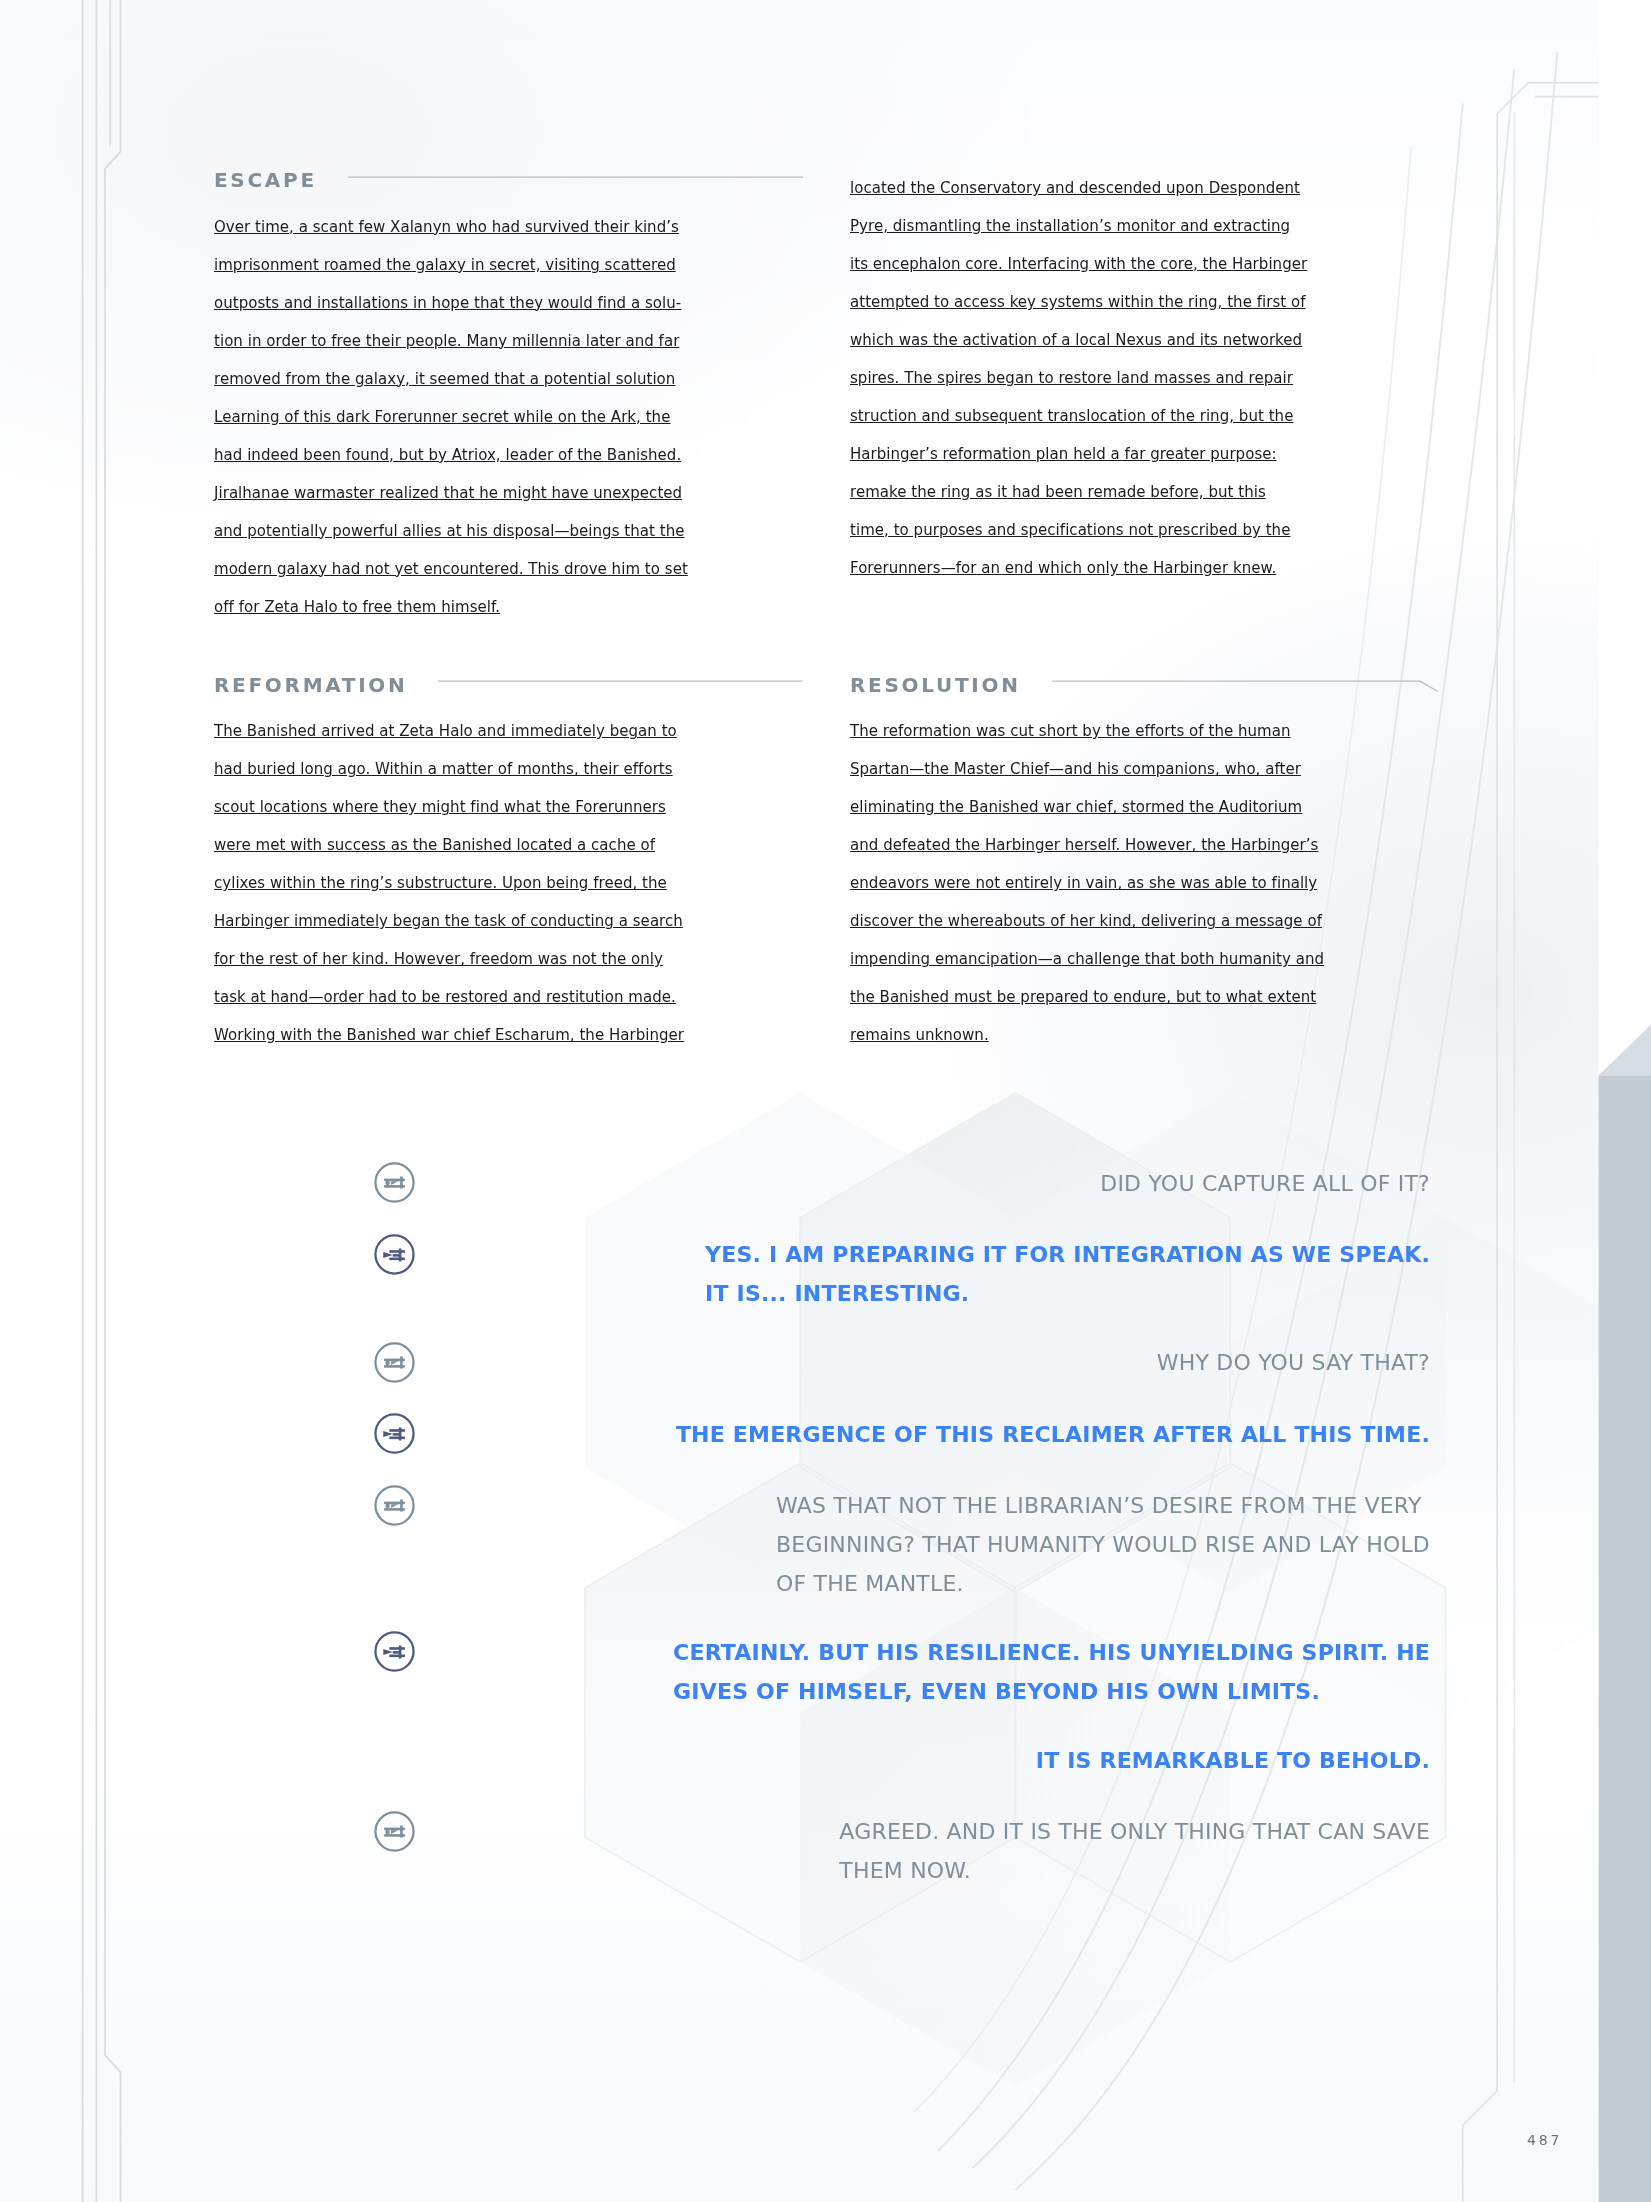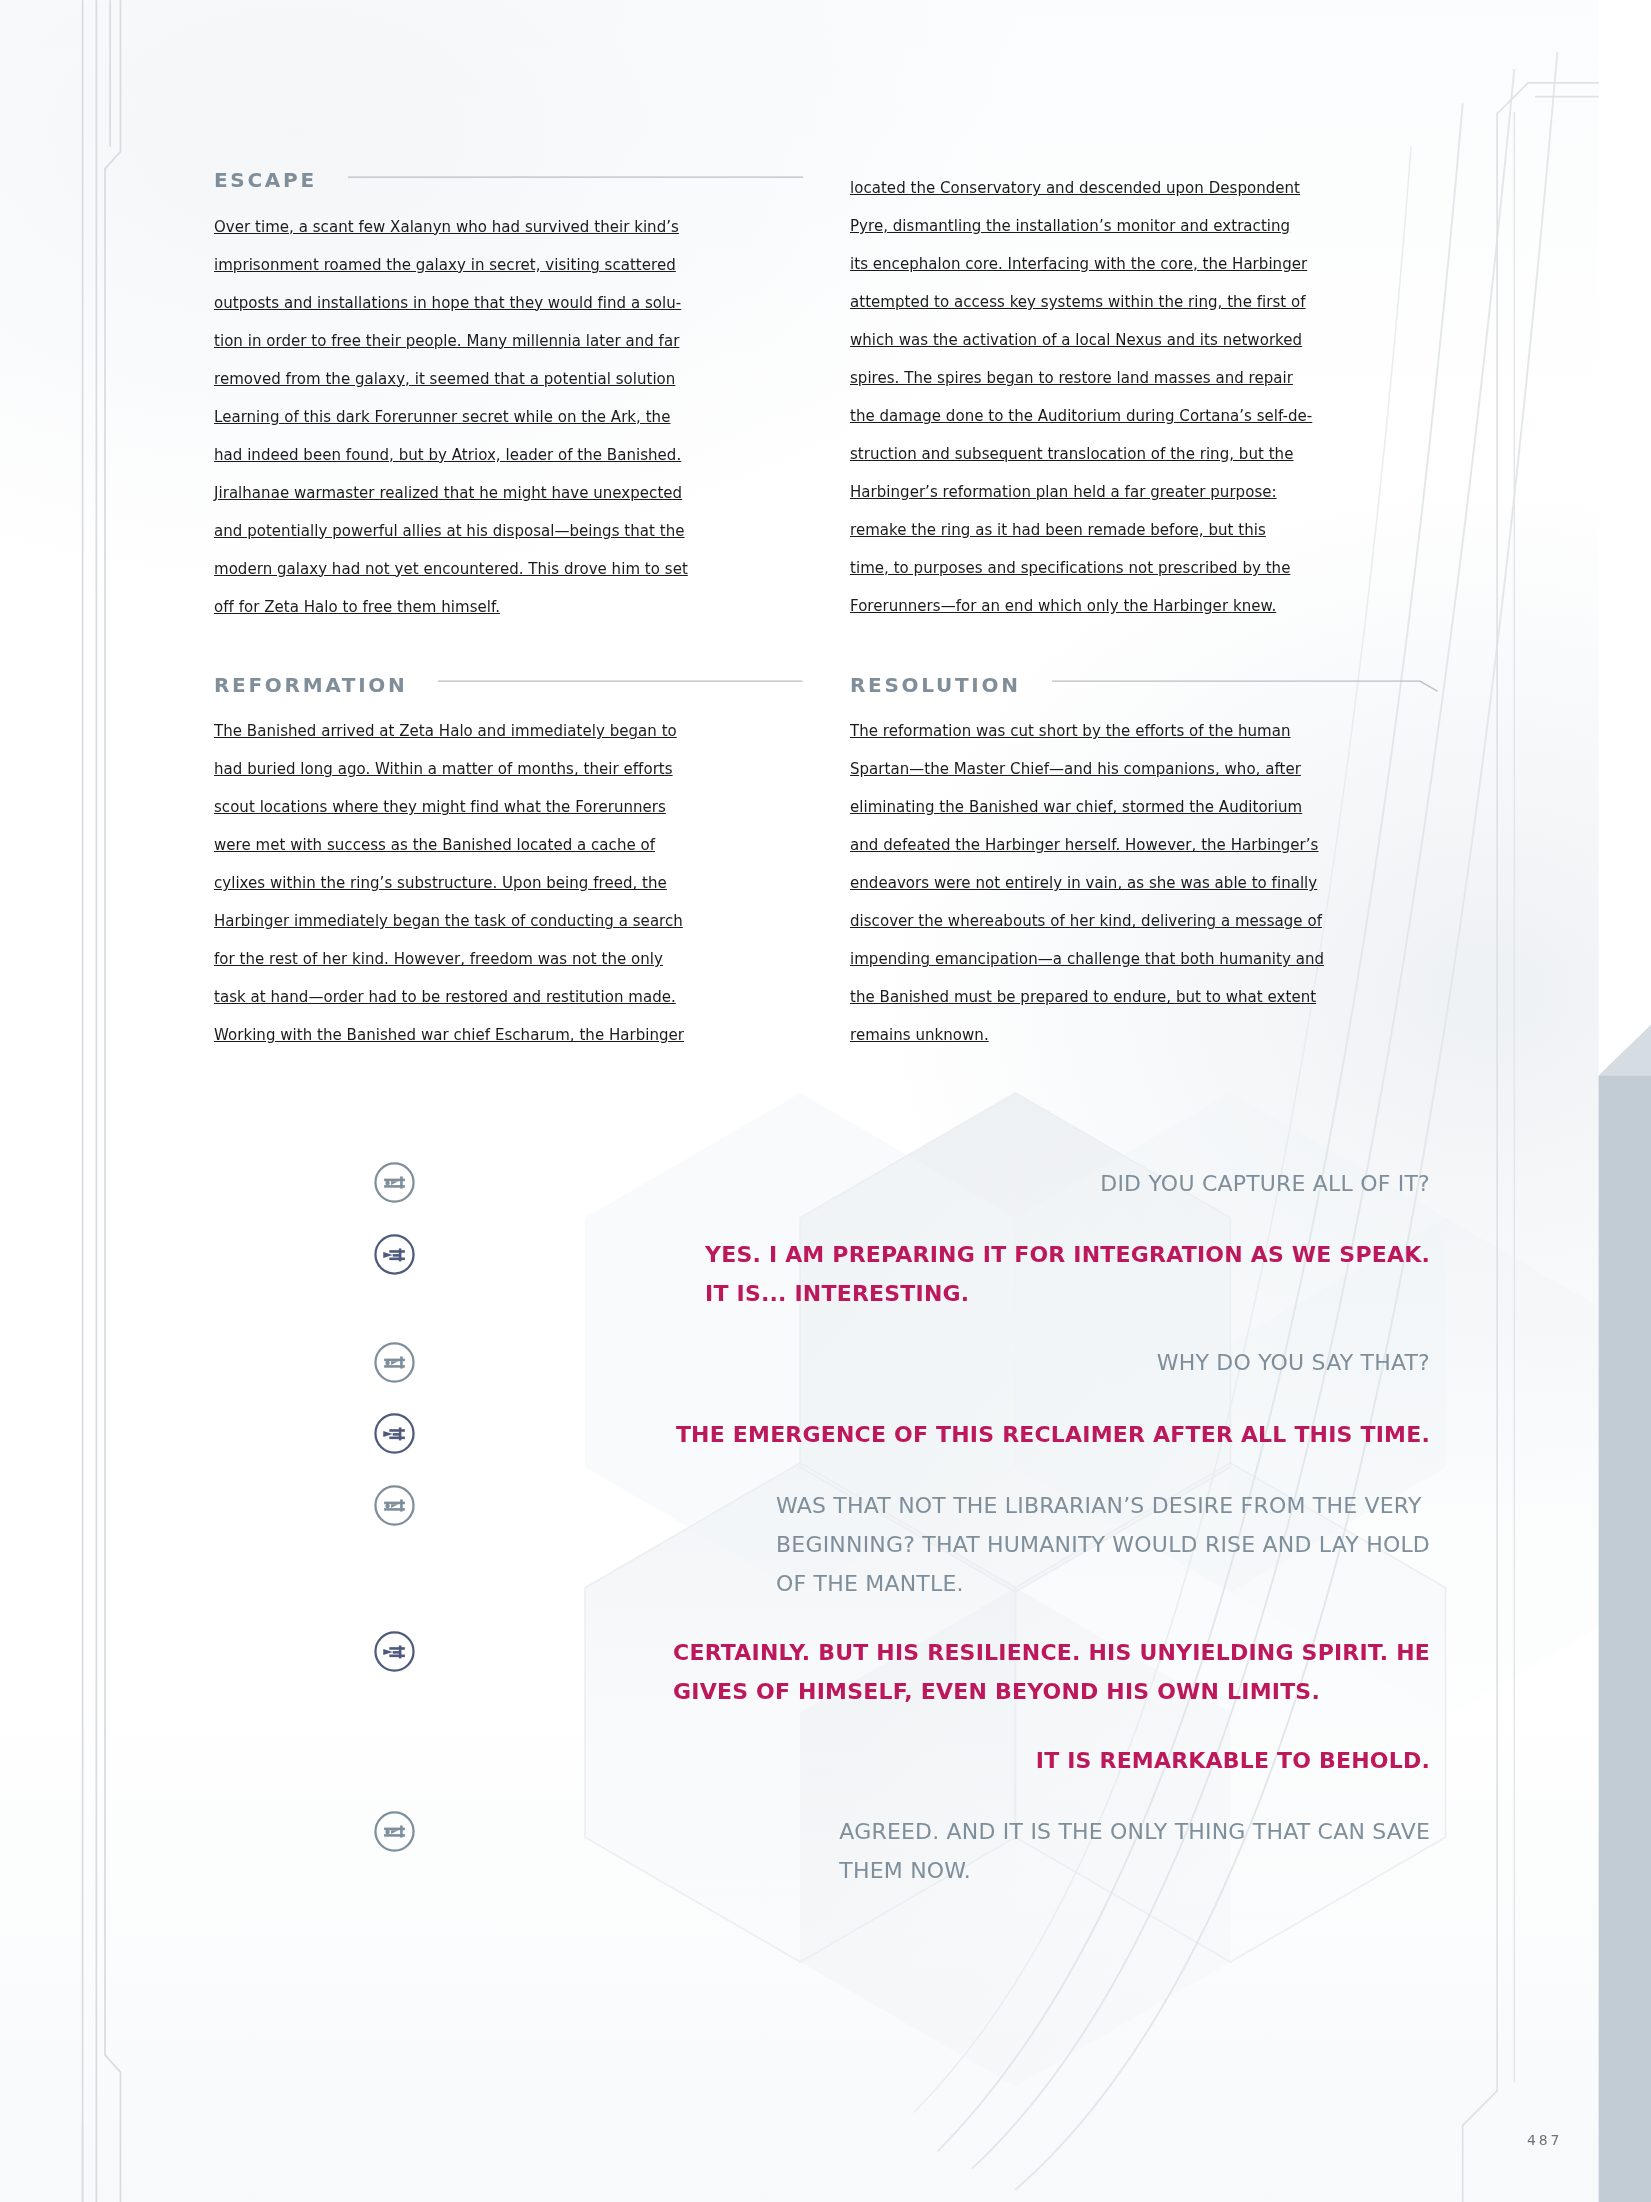--- a/index.html
+++ b/index.html
@@ -119,21 +119,21 @@
     font-family: "DejaVu Sans", "Liberation Sans", sans-serif;
     font-size: 22px;
     line-height: 39px;
     letter-spacing: 0.2px;
     font-weight: 400;
     padding-top: 0.9px;
   }
   .dlg-text .ln { display: block; white-space: pre; }
 
   .spk-a .dlg-text { color: #7e8f9b; }
-  .spk-b .dlg-text { color: #be185d; font-weight: 600; }
+  .spk-b .dlg-text { color: #3b82f6; font-weight: 600; }
 
   
   .page-num {
     position: absolute;
     left: 1527px;
     top: 2132px;
     font-family: "DejaVu Sans", "Liberation Sans", sans-serif;
     font-size: 14px;
     letter-spacing: 2.9px;
     color: #6f7276;
@@ -238,21 +238,20 @@
       </div>
 
       <div class="col">
         <p class="para">
           <span class="ln">located the Conservatory and descended upon Despondent</span>
           <span class="ln">Pyre, dismantling the installation’s monitor and extracting</span>
           <span class="ln">its encephalon core. Interfacing with the core, the Harbinger</span>
           <span class="ln">attempted to access key systems within the ring, the first of</span>
           <span class="ln">which was the activation of a local Nexus and its networked</span>
           <span class="ln">spires. The spires began to restore land masses and repair</span>
-          <span class="ln">the damage done to the Auditorium during Cortana’s self-de-</span>
           <span class="ln">struction and subsequent translocation of the ring, but the</span>
           <span class="ln">Harbinger’s reformation plan held a far greater purpose:</span>
           <span class="ln">remake the ring as it had been remade before, but this</span>
           <span class="ln">time, to purposes and specifications not prescribed by the</span>
           <span class="ln">Forerunners—for an end which only the Harbinger knew.</span>
         </p>
       </div>
     </div>
 
     <div class="block-gap"></div>

